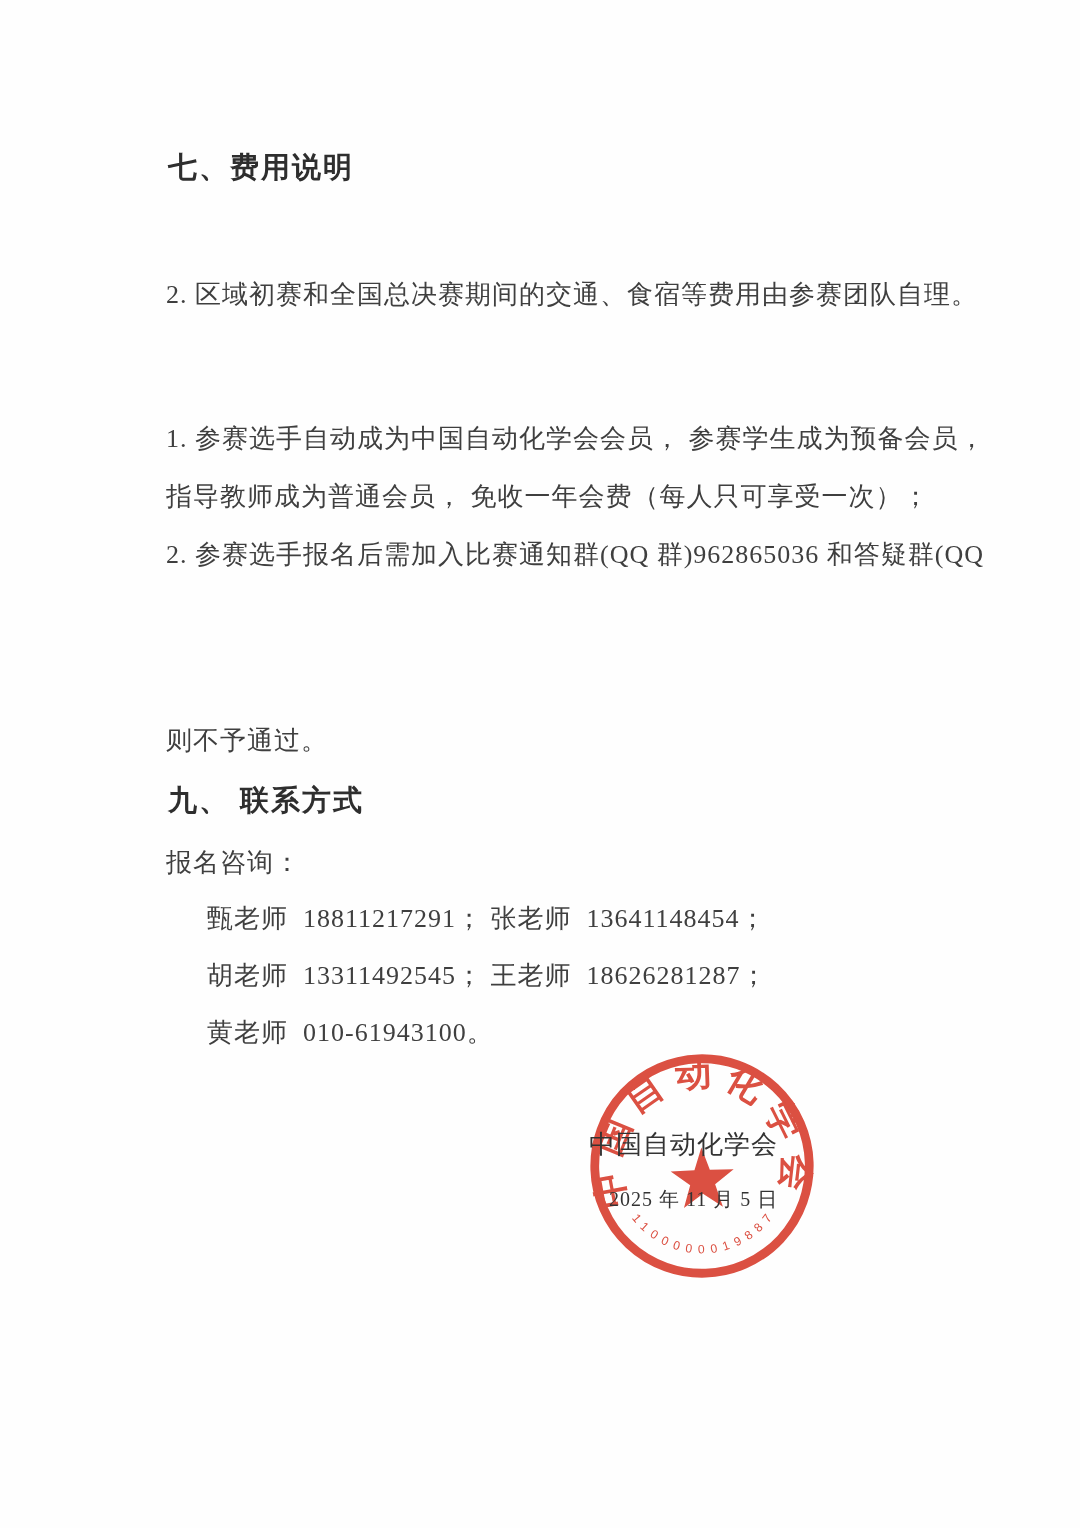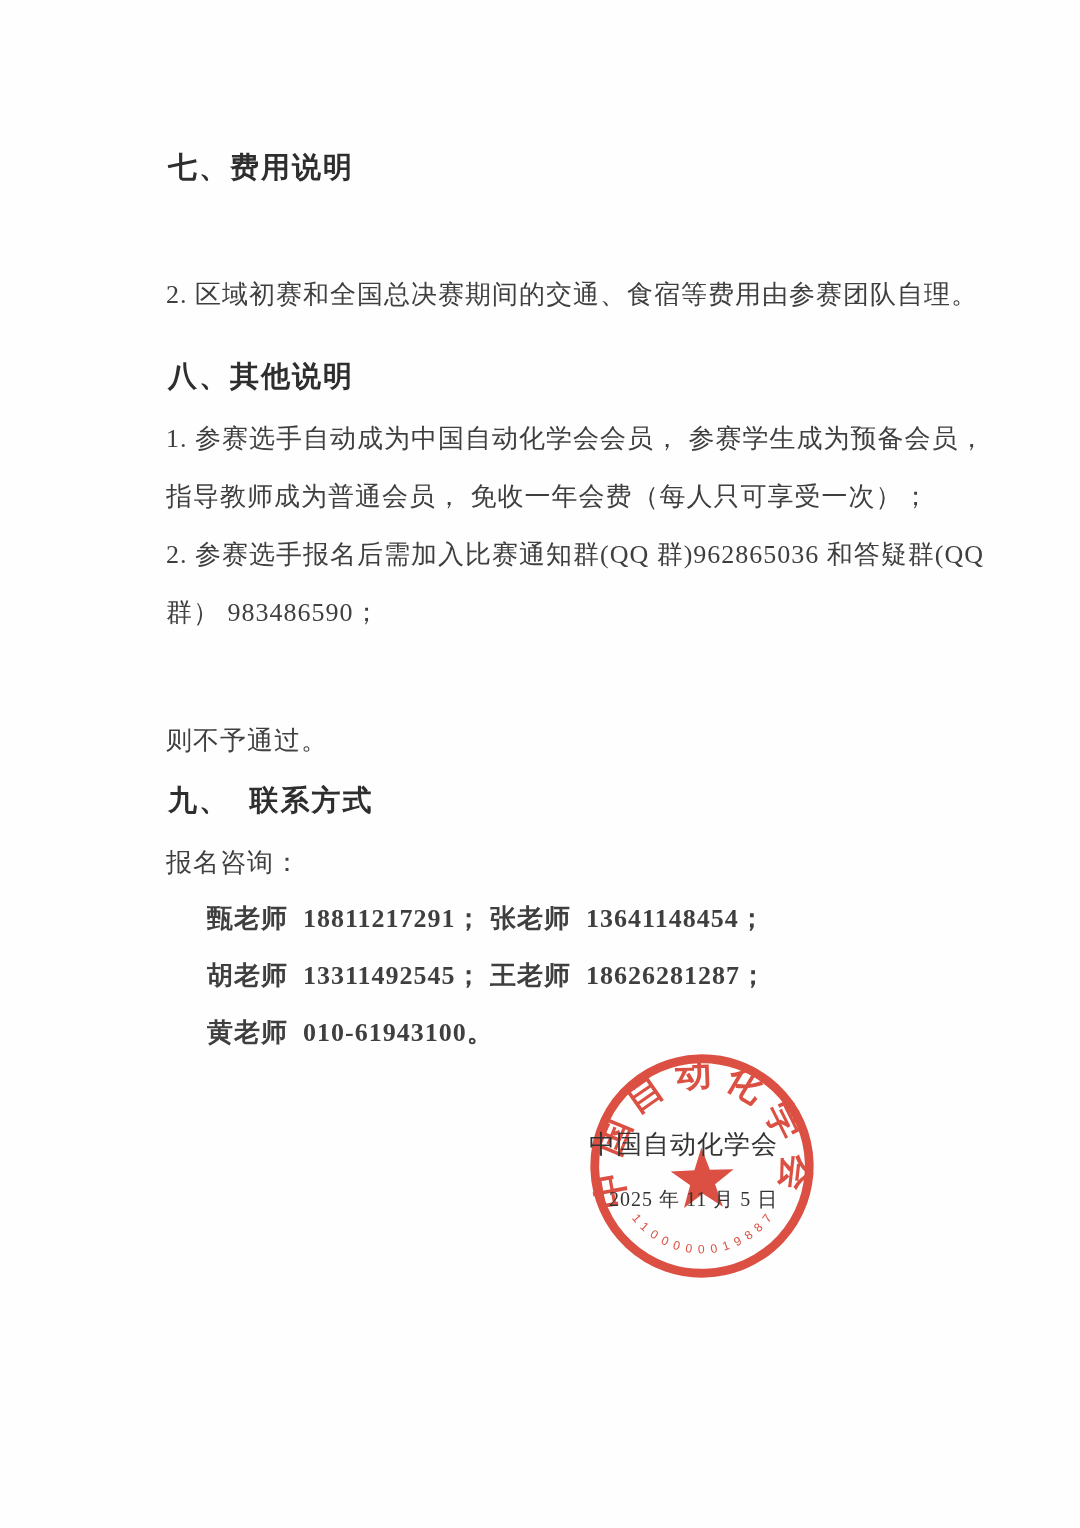--- a/index.html
+++ b/index.html
@@ -13,39 +13,38 @@
     height: 1528px;
     background: #fefefe;
     overflow: hidden;
     font-family: "Liberation Serif", serif;
     color: #3c3c3c;
   }
   .heading {
     position: absolute;
     left: 168px;
     margin: 0;
-    font-family: Liberation Mono, monospace;
+    font-family: Liberation Sans, sans-serif;
     font-weight: bold;
     font-size: 29px;
     letter-spacing: 2px;
     color: #2e2e2e;
     white-space: pre;
   }
   .bodyline {
     position: absolute;
     left: 166px;
     margin: 0;
     font-size: 26px;
     letter-spacing: 1px;
     color: #3f3f3f;
     white-space: pre;
   }
   .contactline {
     left: 207px;
-    font-weight: bold;
   }
   .stamp-svg {
     position: absolute;
     left: 585px;
     top: 1049px;
     width: 234px;
     height: 234px;
     transform: rotate(-2deg);
     opacity: 0.93;
   }
@@ -62,25 +61,23 @@
   .date-line { left: 593px; top: 1186px; font-size: 20px; margin-left: 16px; }
 </style>
 </head>
 <body>
 
 <div class="page">
 
   <h2 class="heading" style="top:148px">七、费用说明</h2>
   <p class="bodyline" style="top:277px">2. 区域初赛和全国总决赛期间的交通、食宿等费用由参赛团队自理。</p>
 
-  <h2 class="heading" style="top:357px">八、其他说明</h2>
   <p class="bodyline" style="top:421px">1. 参赛选手自动成为中国自动化学会会员， 参赛学生成为预备会员，</p>
   <p class="bodyline" style="top:479px">指导教师成为普通会员， 免收一年会费（每人只可享受一次）；</p>
   <p class="bodyline" style="top:537px">2. 参赛选手报名后需加入比赛通知群(QQ 群)962865036 和答疑群(QQ</p>
-  <p class="bodyline" style="top:595px">群） 983486590；</p>
   <p class="bodyline" style="top:723px">则不予通过。</p>
 
   <h2 class="heading" style="top:781px">九、 联系方式</h2>
   <p class="bodyline" style="top:845px">报名咨询：</p>
   <p class="bodyline contactline" style="top:901px">甄老师  18811217291； 张老师  13641148454；</p>
   <p class="bodyline contactline" style="top:958px">胡老师  13311492545； 王老师  18626281287；</p>
   <p class="bodyline contactline" style="top:1015px">黄老师  010-61943100。</p>
 
   <svg class="stamp-svg" viewBox="0 0 240 240" aria-hidden="true">
     <circle cx="120" cy="120" r="110" fill="none" stroke="#d94334" stroke-width="9"></circle>

